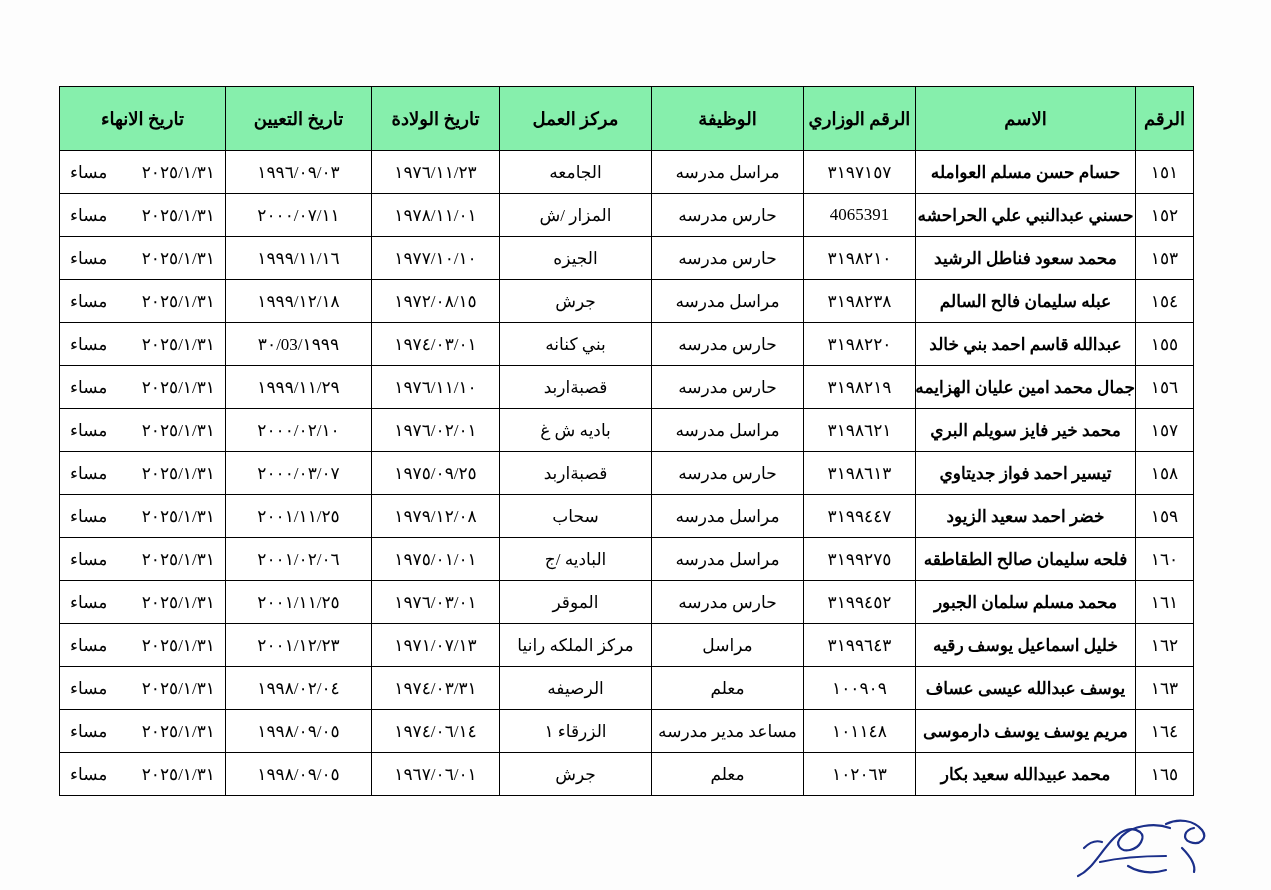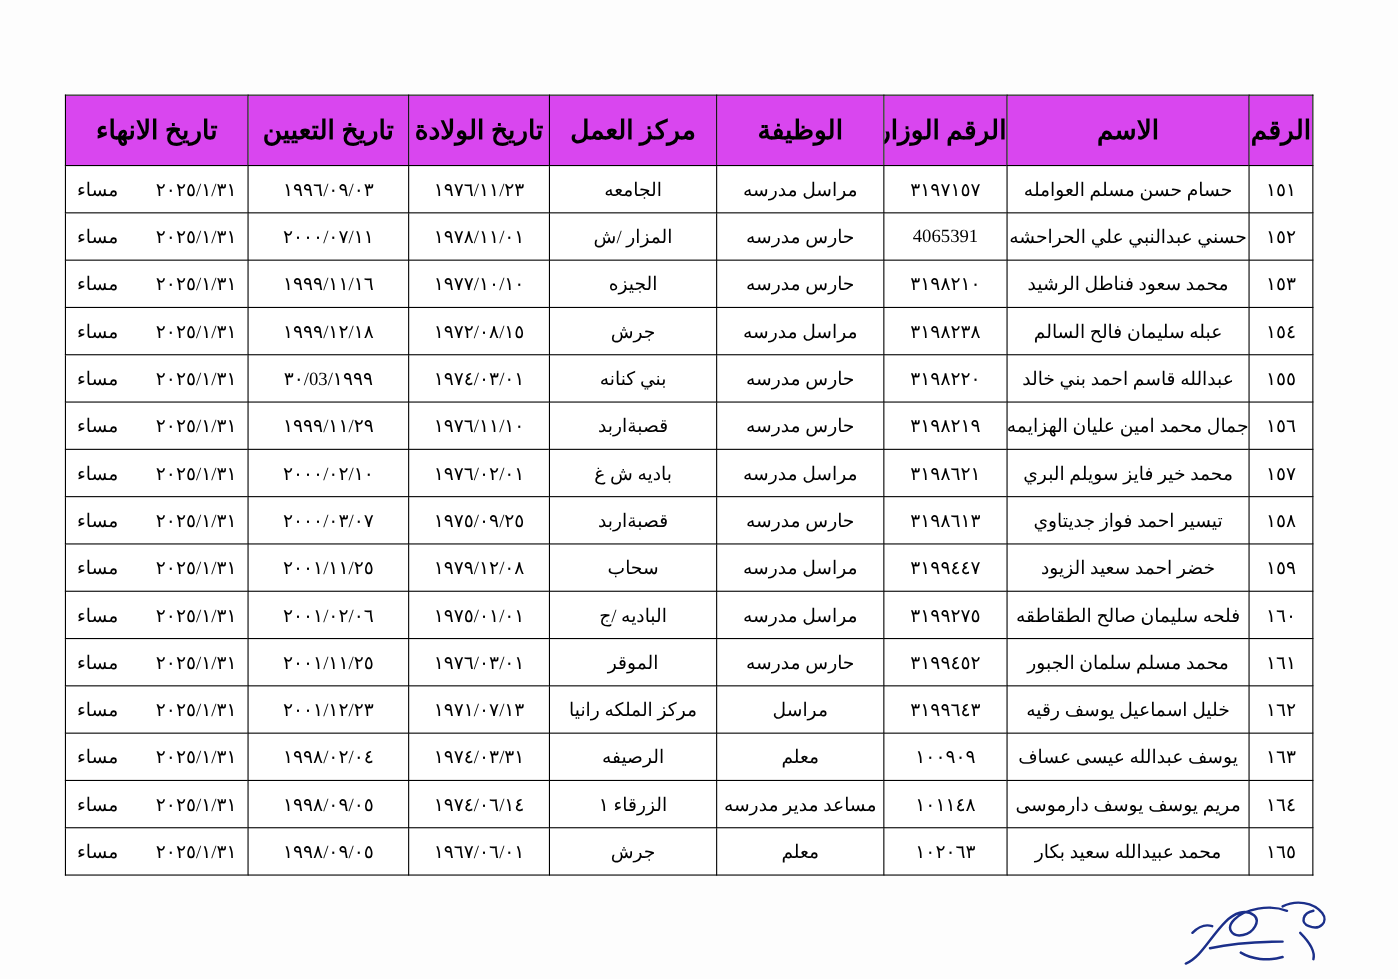--- a/index.html
+++ b/index.html
@@ -37,37 +37,37 @@
     border: 1px solid #000000;
     text-align: center;
     vertical-align: middle;
     font-size: 17px;
     padding: 0;
     height: 42px;
     white-space: nowrap;
     overflow: hidden;
   }
   table.roster thead th {
-    background: #d946ef;
+    background: #86efac;
     font-weight: bold;
     height: 63px;
-    font-size: 24px;
+    font-size: 18px;
     letter-spacing: 0.3px;
   }
   
   col.c-num      { width: 58px; }
   col.c-name     { width: 220px; }
   col.c-minid    { width: 112px; }
   col.c-job      { width: 152px; }
   col.c-center   { width: 152px; }
   col.c-birth    { width: 128px; }
   col.c-appoint  { width: 146px; }
   col.c-end      { width: 166px; }
 
-  td.name-cell { font-size: 17.5px; }
+  td.name-cell { font-size: 17.5px; font-weight: bold; }
   td.end-cell  { font-size: 16.5px; }
   td.end-cell .ev { display: inline-block; }
   td.end-cell .evening {
     float: left;
     padding-left: 10px;
     letter-spacing: 2px;
   }
   td.end-cell .enddate {
     float: right;
     padding-right: 10px;

